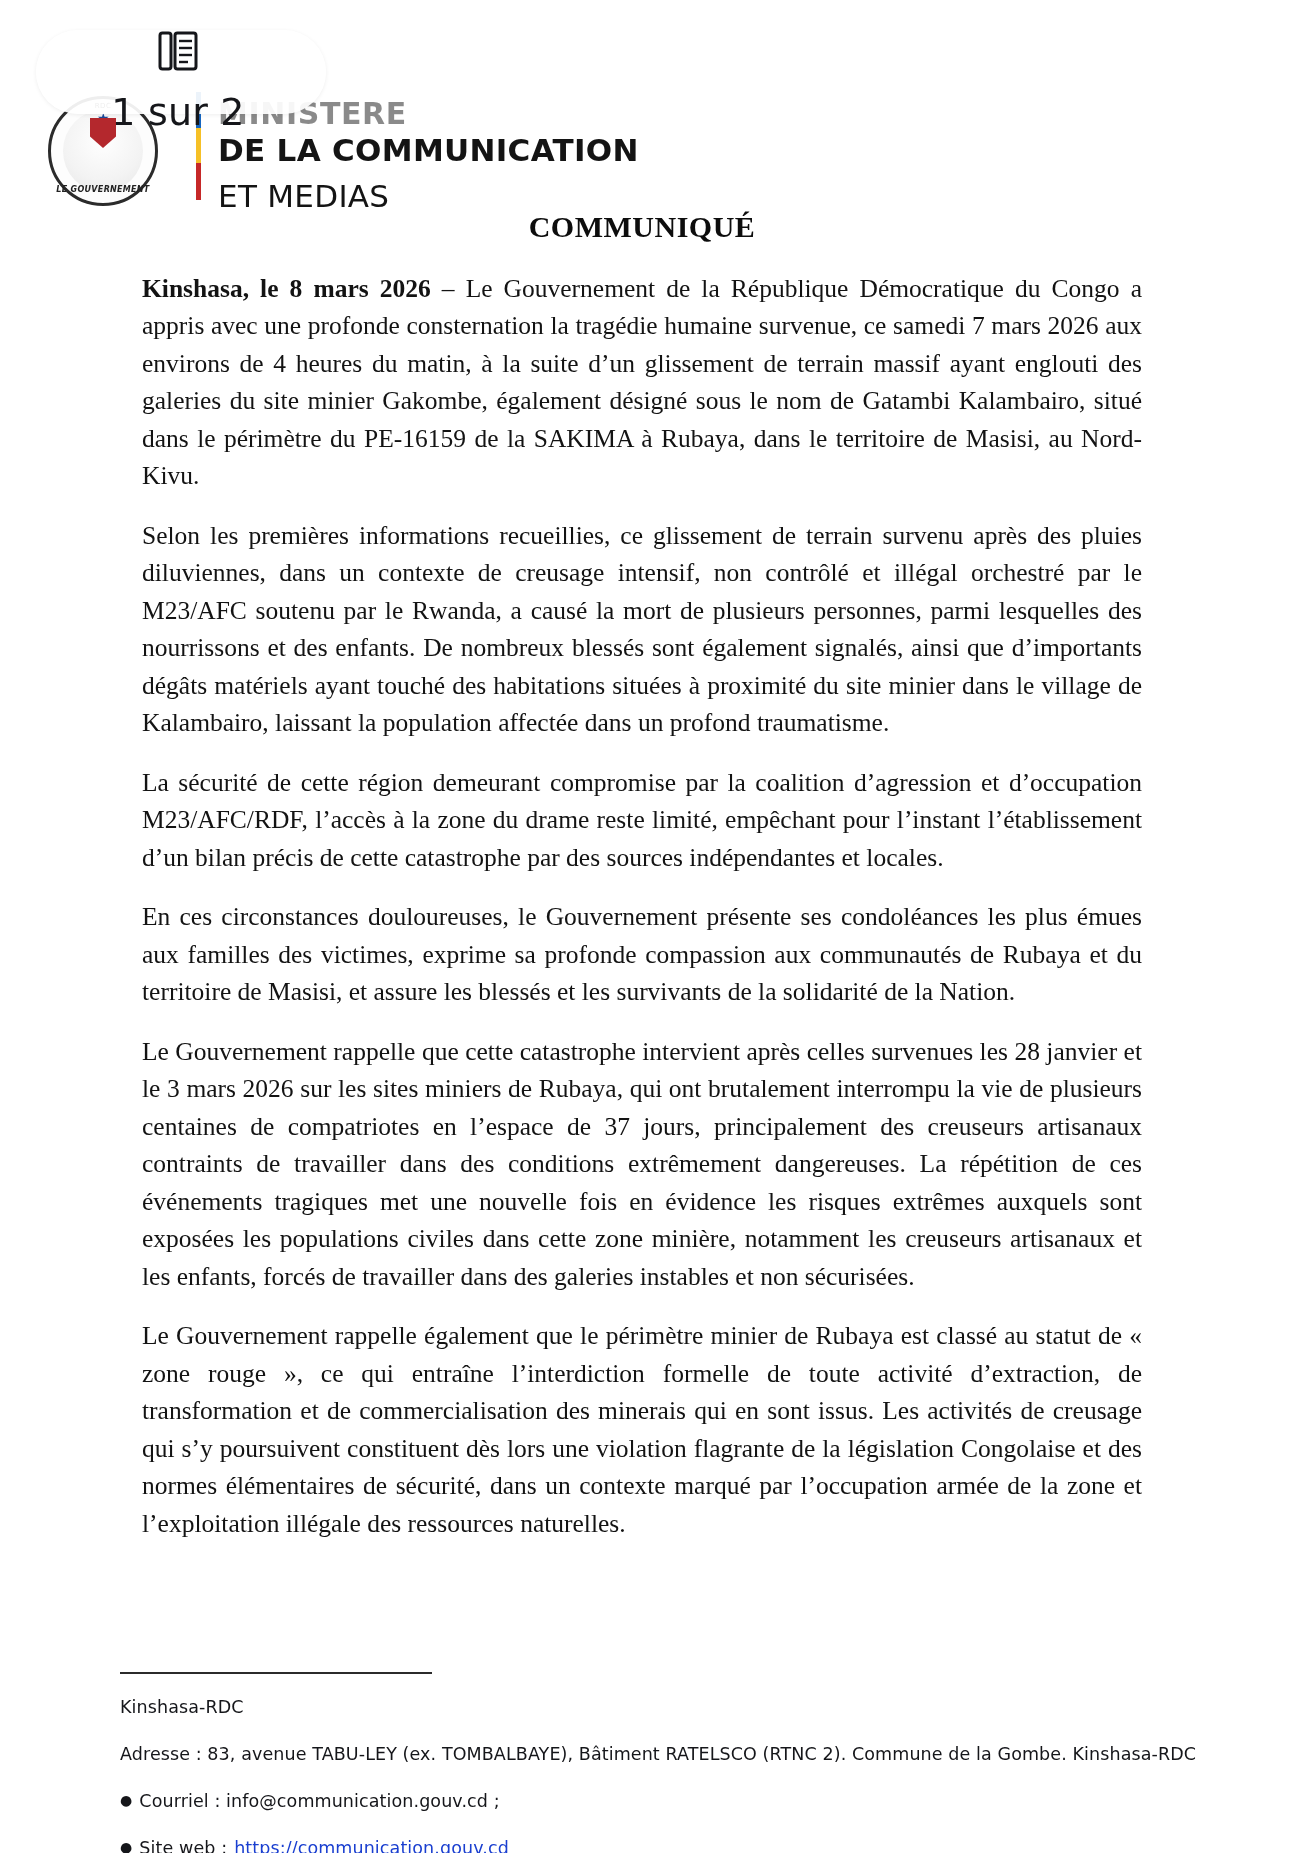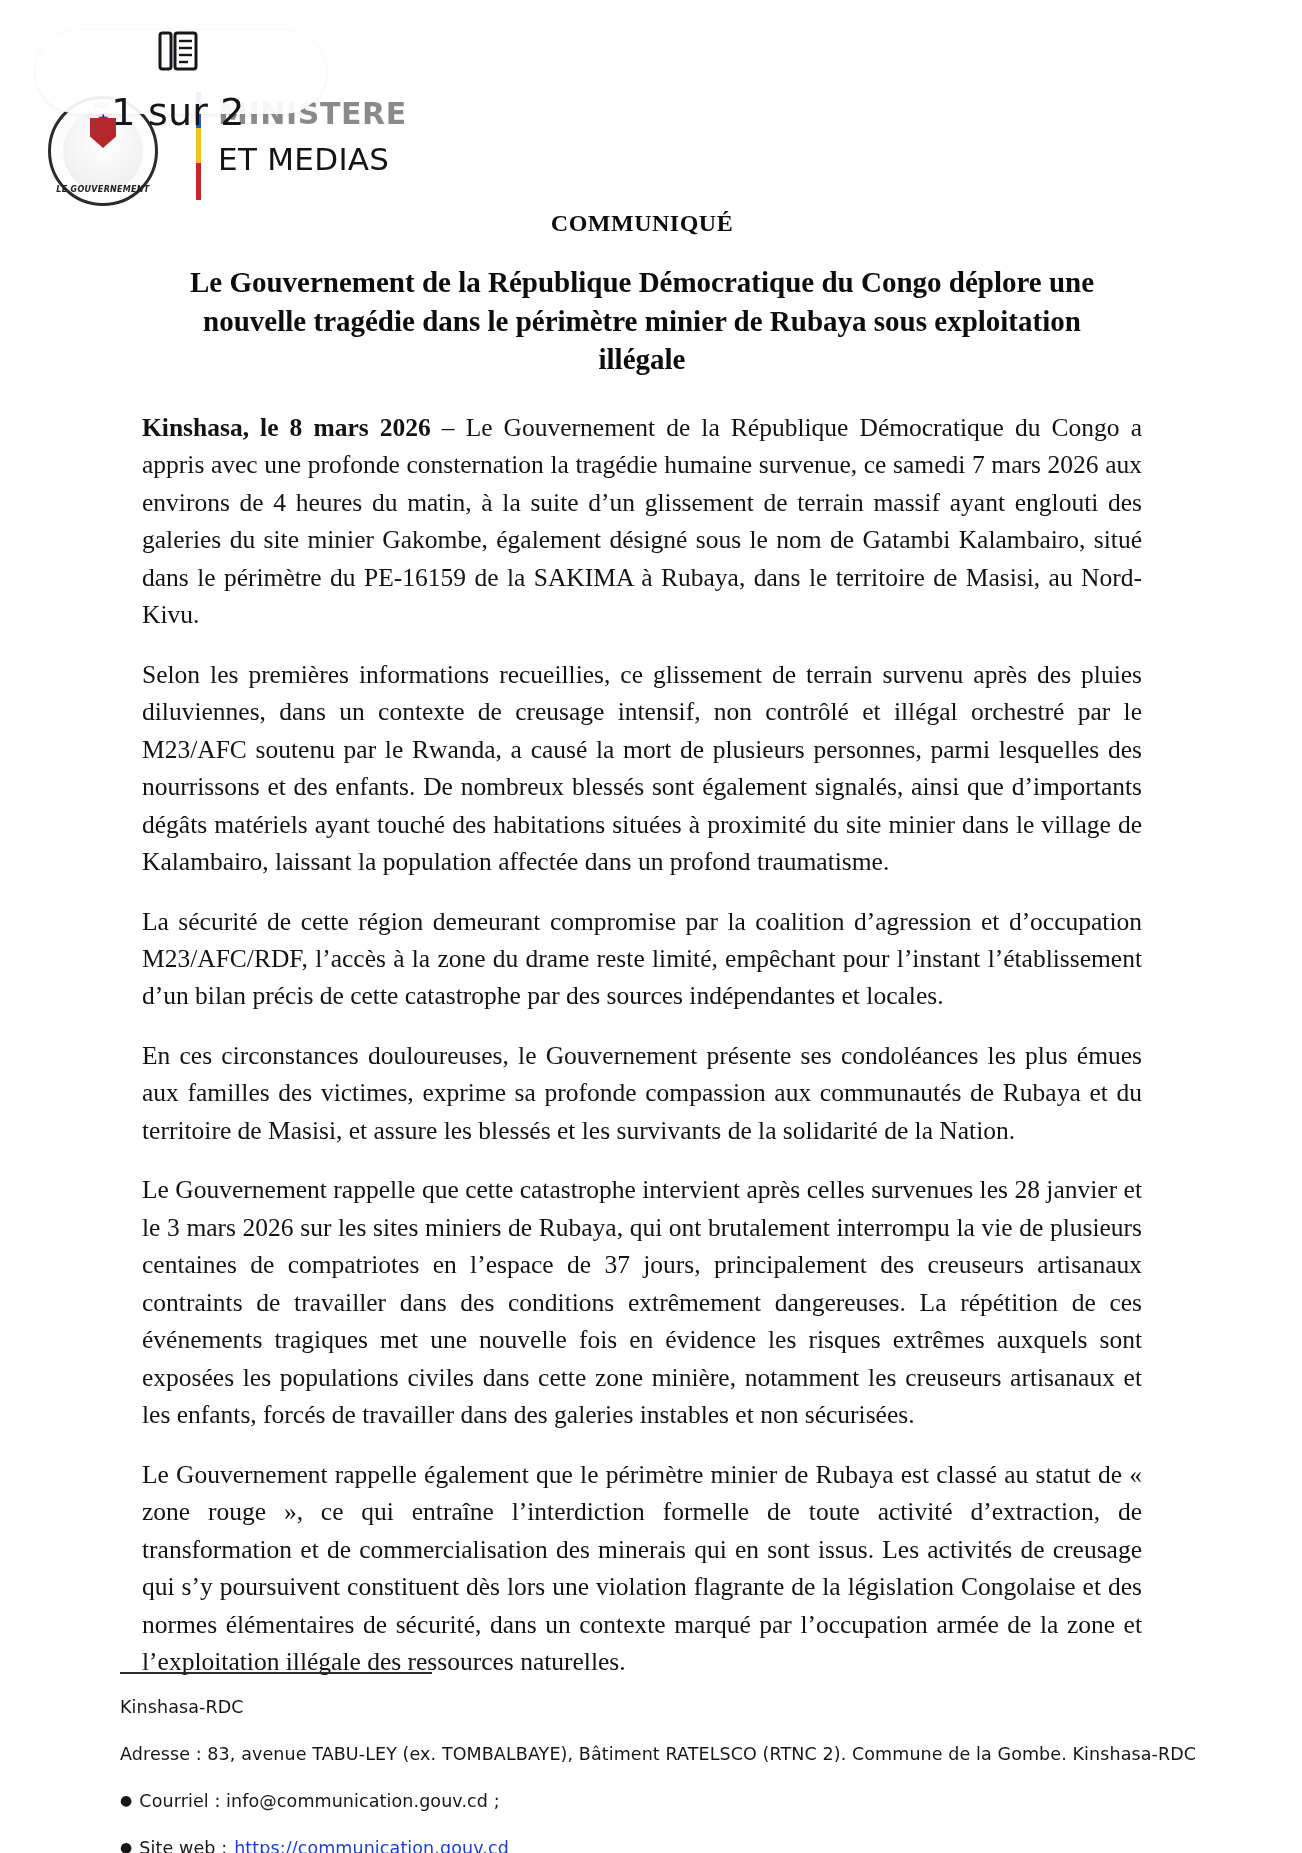--- a/index.html
+++ b/index.html
@@ -167,21 +167,21 @@
 
   
   .doc-body {
     position: absolute;
     left: 142px;
     top: 210px;
     width: 1000px;
   }
   .doc-title {
     text-align: center;
-    font-size: 24px;
+    font-size: 30px;
     font-weight: bold;
     letter-spacing: 0.5px;
     color: #0d0d0d;
     margin: 0 0 26px 0;
   }
   .doc-subtitle {
     text-align: center;
     font-size: 29px;
     font-weight: bold;
     line-height: 1.33;
@@ -266,27 +266,27 @@
       <div class="ring"></div>
       <div class="inner"></div>
       <div class="star">★</div>
       <div class="shield"></div>
       <div class="txt-top">RDC</div>
       <div class="txt-bottom">LE GOUVERNEMENT</div>
     </div>
     <div class="lh-rule"></div>
     <div class="lh-text">
       <div class="lh-line1">MINISTERE</div>
+      <div class="lh-line2">DE LA COMMUNICATION</div>
       <div class="lh-line3">ET MEDIAS</div>
     </div>
   </div>
 
   <div class="doc-body">
     <h1 class="doc-title">COMMUNIQUÉ</h1>
-    <h2 class="doc-subtitle">Le Gouvernement de la République Démocratique du Congo déplore une nouvelle tragédie dans le périmètre minier de Rubaya sous exploitation illégale</h2>
 
     <p class="para"><span class="lead">Kinshasa, le 8 mars 2026</span><span> – Le Gouvernement de la République Démocratique du Congo a appris avec une profonde consternation la tragédie humaine survenue, ce samedi 7 mars 2026 aux environs de 4 heures du matin, à la suite d’un glissement de terrain massif ayant englouti des galeries du site minier Gakombe, également désigné sous le nom de Gatambi Kalambairo, situé dans le périmètre du PE-16159 de la SAKIMA à Rubaya, dans le territoire de Masisi, au Nord-Kivu.</span></p>
     <p class="para">Selon les premières informations recueillies, ce glissement de terrain survenu après des pluies diluviennes, dans un contexte de creusage intensif, non contrôlé et illégal orchestré par le M23/AFC soutenu par le Rwanda, a causé la mort de plusieurs personnes, parmi lesquelles des nourrissons et des enfants. De nombreux blessés sont également signalés, ainsi que d’importants dégâts matériels ayant touché des habitations situées à proximité du site minier dans le village de Kalambairo, laissant la population affectée dans un profond traumatisme.</p>
     <p class="para">La sécurité de cette région demeurant compromise par la coalition d’agression et d’occupation M23/AFC/RDF, l’accès à la zone du drame reste limité, empêchant pour l’instant l’établissement d’un bilan précis de cette catastrophe par des sources indépendantes et locales.</p>
     <p class="para">En ces circonstances douloureuses, le Gouvernement présente ses condoléances les plus émues aux familles des victimes, exprime sa profonde compassion aux communautés de Rubaya et du territoire de Masisi, et assure les blessés et les survivants de la solidarité de la Nation.</p>
     <p class="para">Le Gouvernement rappelle que cette catastrophe intervient après celles survenues les 28 janvier et le 3 mars 2026 sur les sites miniers de Rubaya, qui ont brutalement interrompu la vie de plusieurs centaines de compatriotes en l’espace de 37 jours, principalement des creuseurs artisanaux contraints de travailler dans des conditions extrêmement dangereuses. La répétition de ces événements tragiques met une nouvelle fois en évidence les risques extrêmes auxquels sont exposées les populations civiles dans cette zone minière, notamment les creuseurs artisanaux et les enfants, forcés de travailler dans des galeries instables et non sécurisées.</p>
     <p class="para">Le Gouvernement rappelle également que le périmètre minier de Rubaya est classé au statut de « zone rouge », ce qui entraîne l’interdiction formelle de toute activité d’extraction, de transformation et de commercialisation des minerais qui en sont issus. Les activités de creusage qui s’y poursuivent constituent dès lors une violation flagrante de la législation Congolaise et des normes élémentaires de sécurité, dans un contexte marqué par l’occupation armée de la zone et l’exploitation illégale des ressources naturelles.</p>
   </div>
 
   <div class="footer">

